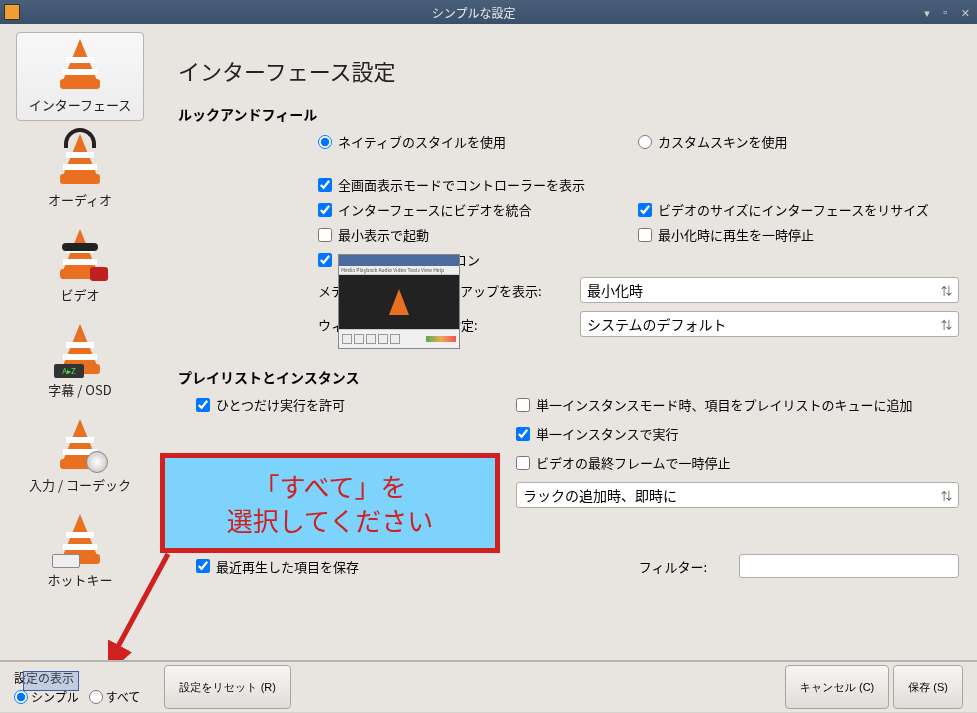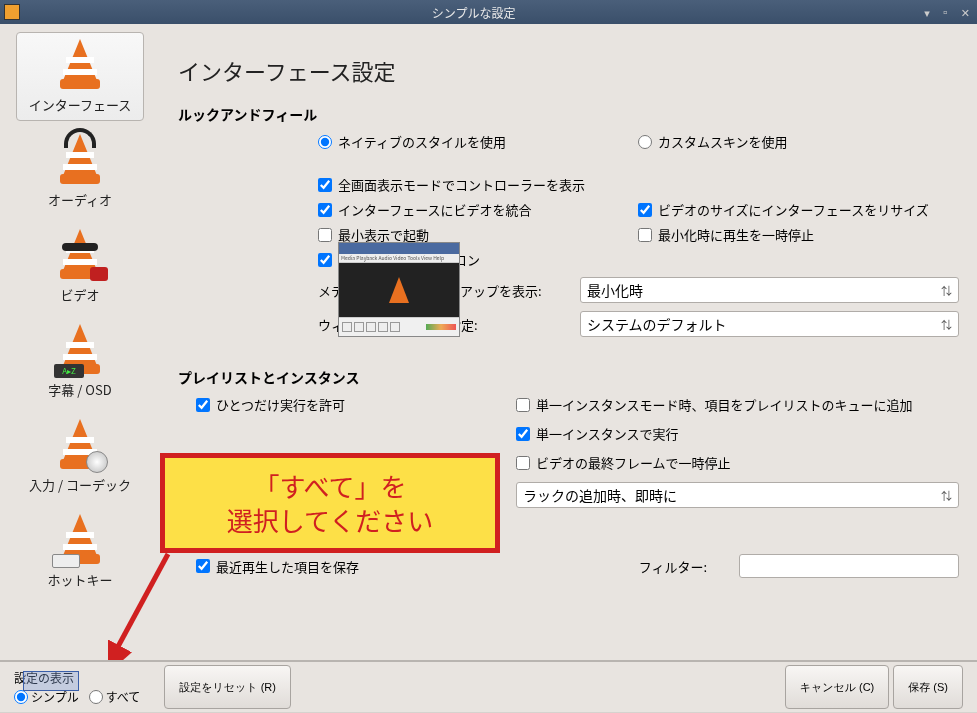--- a/index.html
+++ b/index.html
@@ -78,24 +78,25 @@
 }
 .cone-stripe {
   position: absolute;
   left: 10px; top: 18px;
   width: 28px; height: 6px;
   background: #fff;
 }
 .cone-stripe.s2 { top: 30px; width: 34px; left: 7px; }
 .main {
   flex: 1;
-  padding: 22px 18px;
+  padding: 10px 18px;
   overflow-y: auto;
   background: #e8e4e0;
   position: relative;
+  margin-top: 12px;
 }
 h1.page-title {
   font-size: 22px;
   font-weight: normal;
   margin: 8px 0 18px 0;
   color: #222;
 }
 .group-title {
   font-weight: bold;
   font-size: 14px;
@@ -221,21 +222,21 @@
 }
 .footer .right-btns { margin-left: auto; display: flex; gap: 4px; }
 
 .annotation-box {
   position: absolute;
   left: 160px;
   top: 453px;
   width: 340px;
   height: 100px;
   border: 5px solid #d02020;
-  background: #fde047;
+  background: #7dd3fc;
   display: flex;
   flex-direction: column;
   align-items: center;
   justify-content: center;
   z-index: 100;
 }
 .annotation-box .line {
   color: #d02020;
   font-size: 26px;
   line-height: 1.3;

